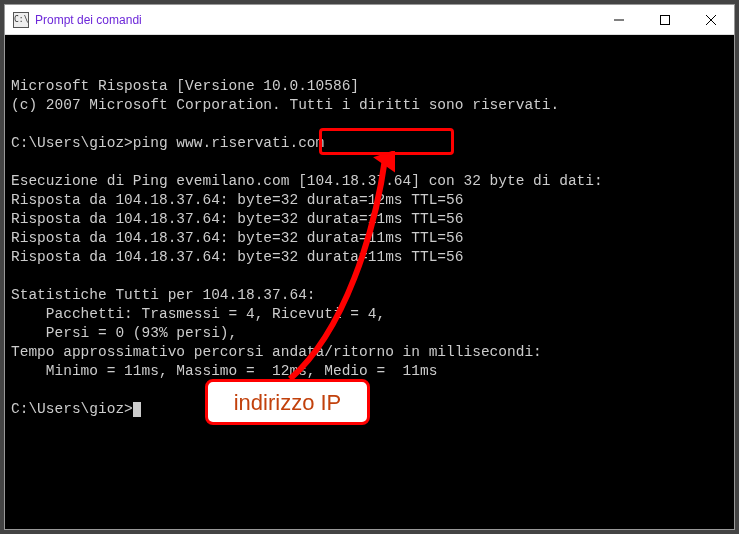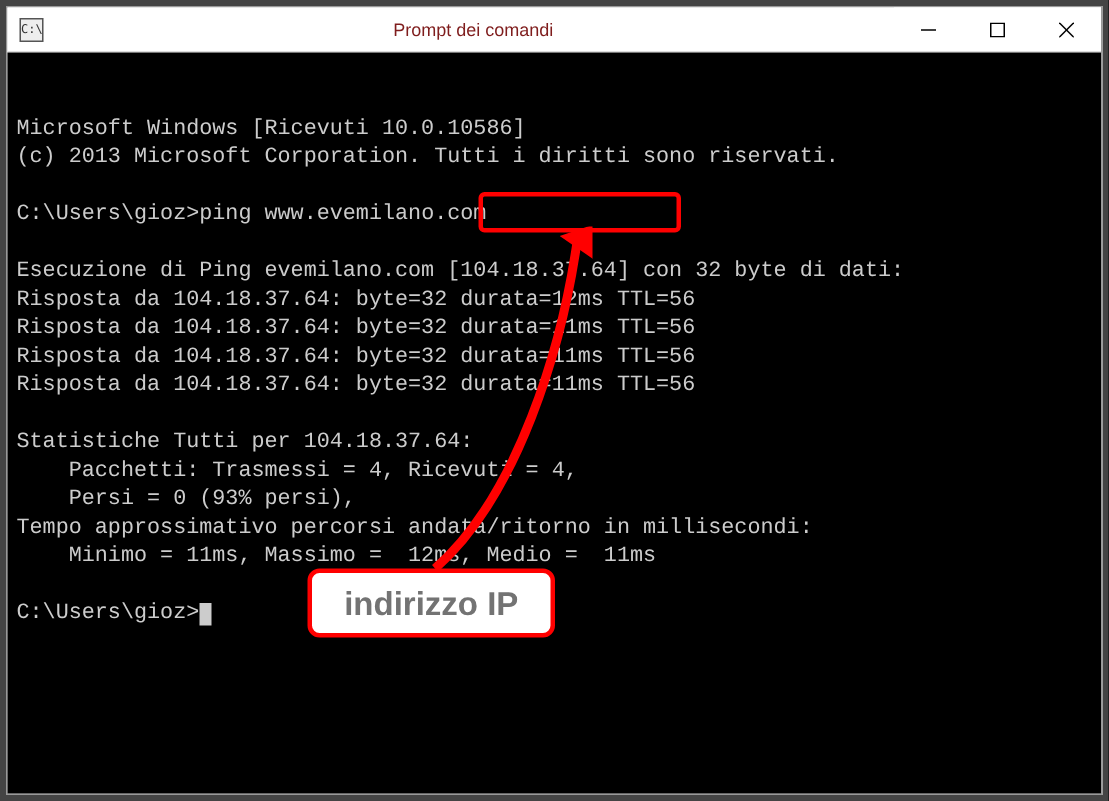--- a/index.html
+++ b/index.html
@@ -36,23 +36,22 @@
     border: 1px solid #555;
     background: #eee;
     font-size: 8px;
     line-height: 14px;
     text-align: center;
     color: #333;
     font-family: monospace;
   }
   .titlebar-title {
     font-size: 12px;
-    color: #7f1d1d;
+    color: #6d28d9;
     flex: 1;
-    text-align: center;
   }
   .win-controls {
     display: flex;
     height: 100%;
   }
   .win-btn {
     width: 46px;
     height: 100%;
     display: flex;
     align-items: center;
@@ -97,24 +96,24 @@
     width: 165px;
     height: 46px;
     background: #fff;
     display: flex;
     align-items: center;
     justify-content: center;
     border-radius: 8px;
     pointer-events: auto;
   }
   .label-box-text {
-    color: #737373;
+    color: #c2410c;
     font-family: Arial, sans-serif;
     font-size: 22px;
-    font-weight: 700;
+    font-weight: 400;
   }
   .arrow-svg {
     position: absolute;
     left: 270px;
     top: 116px;
     width: 120px;
     height: 232px;
     z-index: 2;
     pointer-events: none;
   }
@@ -150,24 +149,24 @@
       <div class="win-btn close">
         <svg viewBox="0 0 10 10">
             <line x1="0" y1="0" x2="10" y2="10" stroke="#000" stroke-width="1"></line>
             <line x1="10" y1="0" x2="0" y2="10" stroke="#000" stroke-width="1"></line>
           </svg>
       </div>
     </div>
   </div>
 
   <div class="terminal">
-    <div class="terminal-content"><span>Microsoft Windows [Ricevuti 10.0.10586]</span>
-<span>(c) 2013 Microsoft Corporation. Tutti i diritti sono riservati.</span>
+    <div class="terminal-content"><span>Microsoft Risposta [Versione 10.0.10586]</span>
+<span>(c) 2007 Microsoft Corporation. Tutti i diritti sono riservati.</span>
 <span></span>
-<span>C:\Users\gioz&gt;</span><span>ping www.evemilano.com</span>
+<span>C:\Users\gioz&gt;</span><span>ping www.riservati.com</span>
 <span></span>
 <span>Esecuzione di Ping evemilano.com [104.18.37.64] con 32 byte di dati:</span>
 <span>Risposta da 104.18.37.64: byte=32 durata=12ms TTL=56</span>
 <span>Risposta da 104.18.37.64: byte=32 durata=11ms TTL=56</span>
 <span>Risposta da 104.18.37.64: byte=32 durata=11ms TTL=56</span>
 <span>Risposta da 104.18.37.64: byte=32 durata=11ms TTL=56</span>
 <span></span>
 <span>Statistiche Tutti per 104.18.37.64:</span>
 <span>    Pacchetti: Trasmessi = 4, Ricevuti = 4,</span>
 <span>    Persi = 0 (93% persi),</span>

